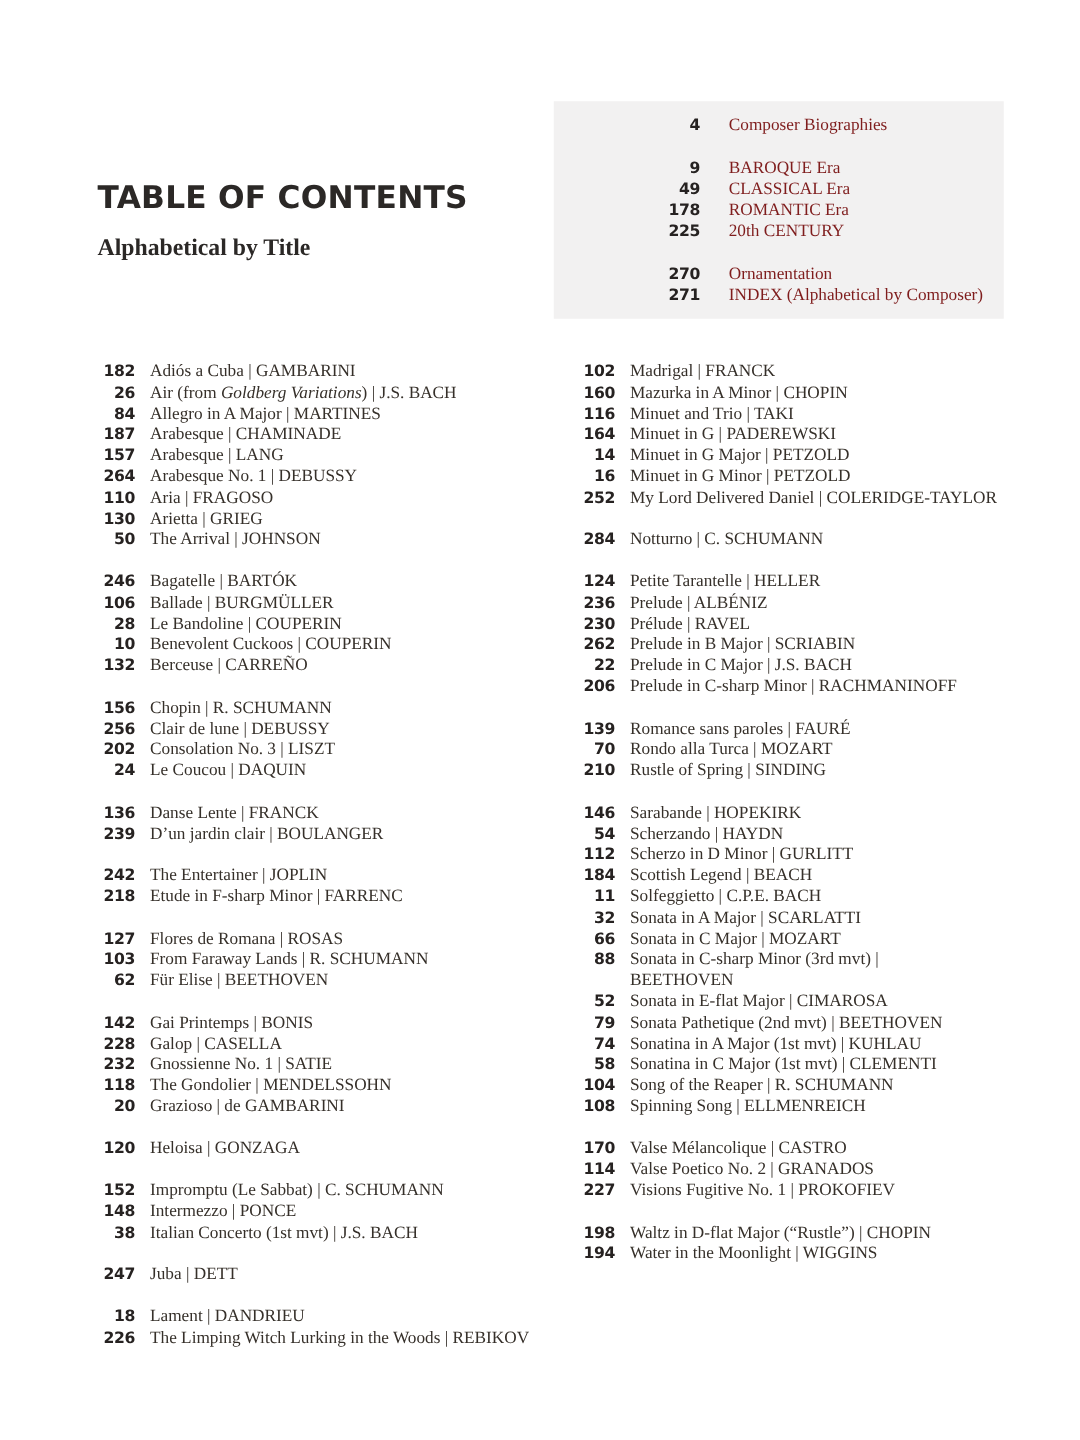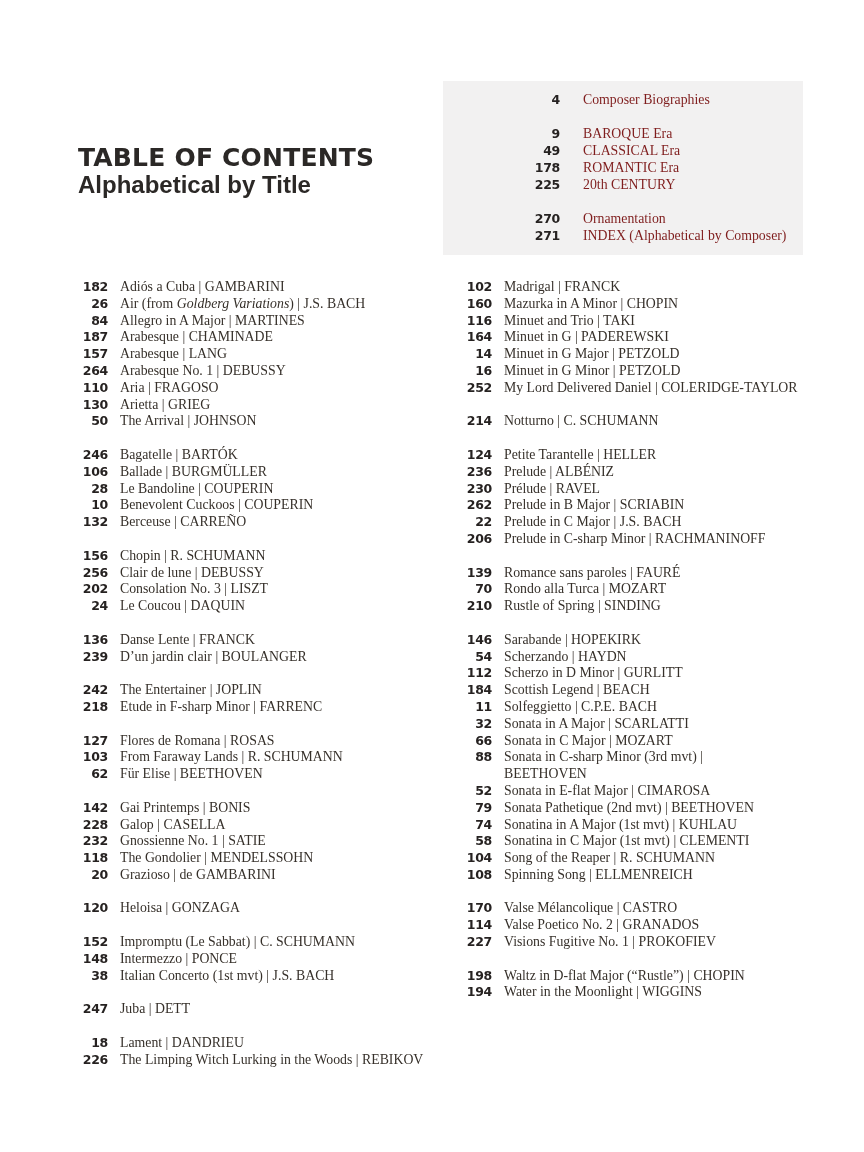--- a/index.html
+++ b/index.html
@@ -14,40 +14,40 @@
   .title-block {
     position:absolute; left:78px; top:144px; width:344px;
     text-align:left; color:#2b2826;
   }
   .main-title {
     font-family:"DejaVu Sans", sans-serif;
     font-weight:800; font-size:25px; letter-spacing:0.2px;
     line-height:28px;
   }
   .subtitle {
-    font-family:Liberation Sans, sans-serif;
-    font-weight:700; font-size:24px; line-height:22px; margin-top:2px;
+    font-family:Liberation Serif, serif;
+    font-weight:700; font-size:19px; line-height:22px; margin-top:16px;
   }
   
   .overview-box {
     position:absolute; left:443px; top:81px; width:360px; height:174px;
     background:#f2f1f1; box-sizing:border-box; padding-top:10px;
   }
   .box-group { margin-bottom:17px; }
   .box-item { display:flex; line-height:17px; }
   .box-item .num {
     width:117px; flex-shrink:0; text-align:right;
     font-family:"DejaVu Sans", sans-serif; font-weight:700;
     font-size:12.5px; letter-spacing:-0.3px; color:#262221;
   }
   .box-item .txt {
     margin-left:23px; font-size:13.8px; color:#7f1d1d;
   }
   
-  .col { position:absolute; top:279px; }
+  .col { position:absolute; top:289px; }
   .col-left  { left:74px;  width:366px; }
   .col-right { left:458px; width:372px; }
   .toc-section { margin-bottom:16.8px; }
   .toc-entry {
     display:flex; font-size:13.8px; line-height:16.8px; color:#36302a;
   }
   .toc-entry .num {
     width:34px; flex-shrink:0; text-align:right;
     font-family:"DejaVu Sans", sans-serif; font-weight:700;
     font-size:12.5px; letter-spacing:-0.3px; color:#262221;
@@ -301,21 +301,21 @@
           <span class="num">16</span>
           <span class="txt">Minuet in G Minor | PETZOLD</span>
         </div>
         <div class="toc-entry">
           <span class="num">252</span>
           <span class="txt">My Lord Delivered Daniel | COLERIDGE-TAYLOR</span>
         </div>
       </div>
       <div class="toc-section">
         <div class="toc-entry">
-          <span class="num">214</span>
+          <span class="num">284</span>
           <span class="txt">Notturno | C. SCHUMANN</span>
         </div>
       </div>
       <div class="toc-section">
         <div class="toc-entry">
           <span class="num">124</span>
           <span class="txt">Petite Tarantelle | HELLER</span>
         </div>
         <div class="toc-entry">
           <span class="num">236</span>

